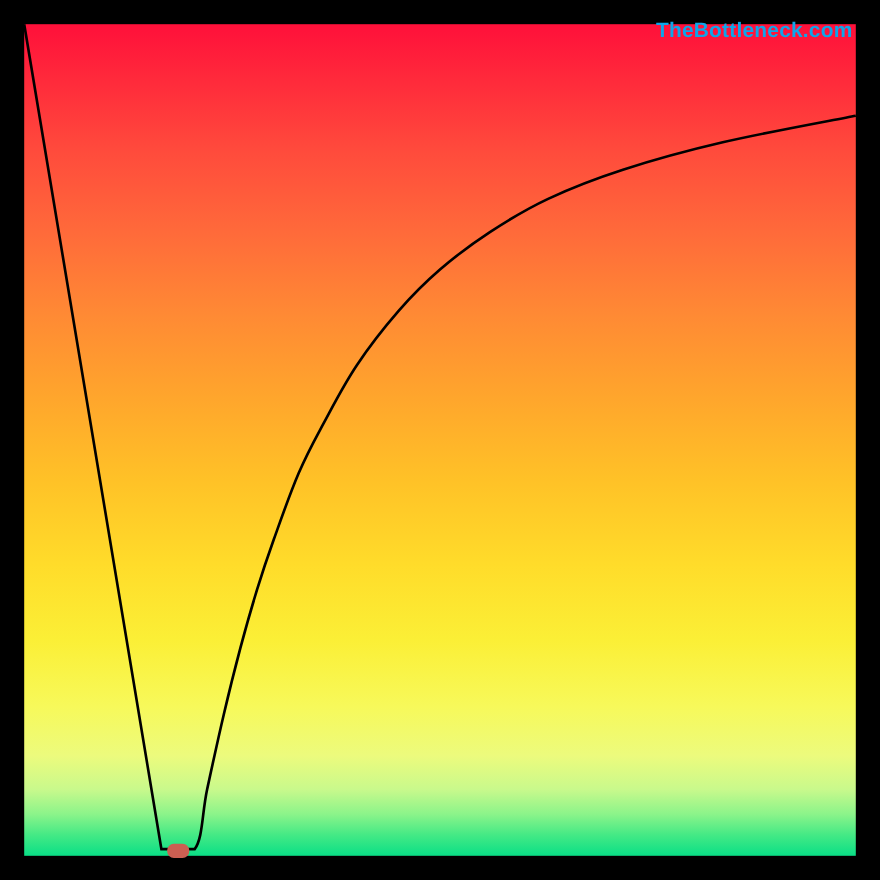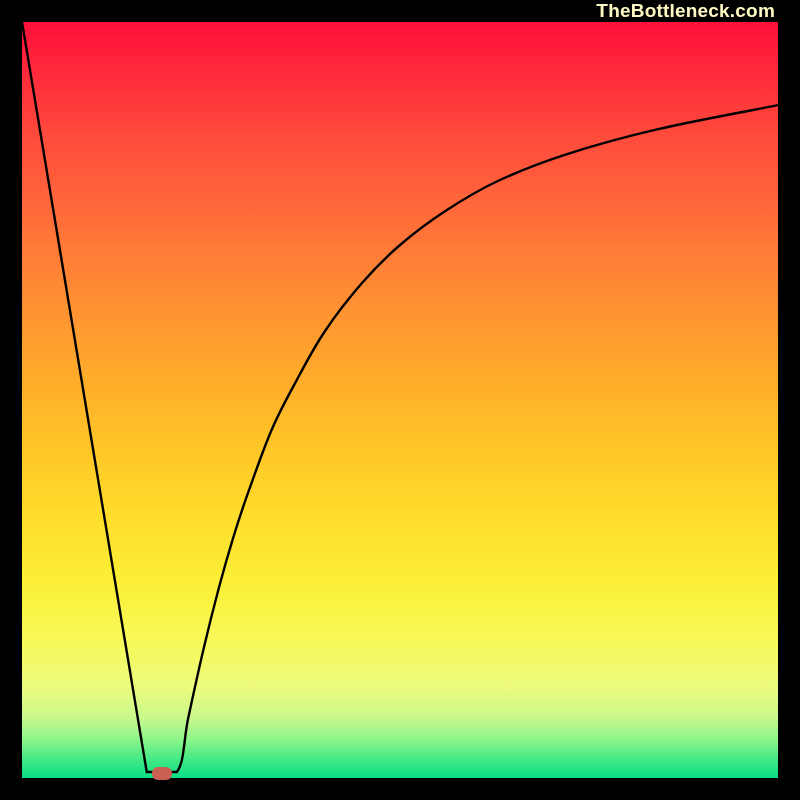--- a/index.html
+++ b/index.html
@@ -39,26 +39,26 @@
       #f7f95a 82%,
       #ecfb7d 88%,
       #c9f98c 92%,
       #8bf48a 95%,
       #44e985 97.5%,
       #0adf86 100%
     );
   }
   .watermark {
     position: absolute;
-    top: 0px;
+    top: 18px;
     right: 25px;
     font-family: Arial, Helvetica, sans-serif;
     font-size: 19px;
     font-weight: bold;
-    color: #fef9c3;
+    color: #0ea5e9;
     letter-spacing: 0.2px;
     margin-left: 48px;
   }
   .marker {
     position: absolute;
     width: 20px;
     height: 13px;
     border-radius: 6px;
     background: #cb5f52;
   }

